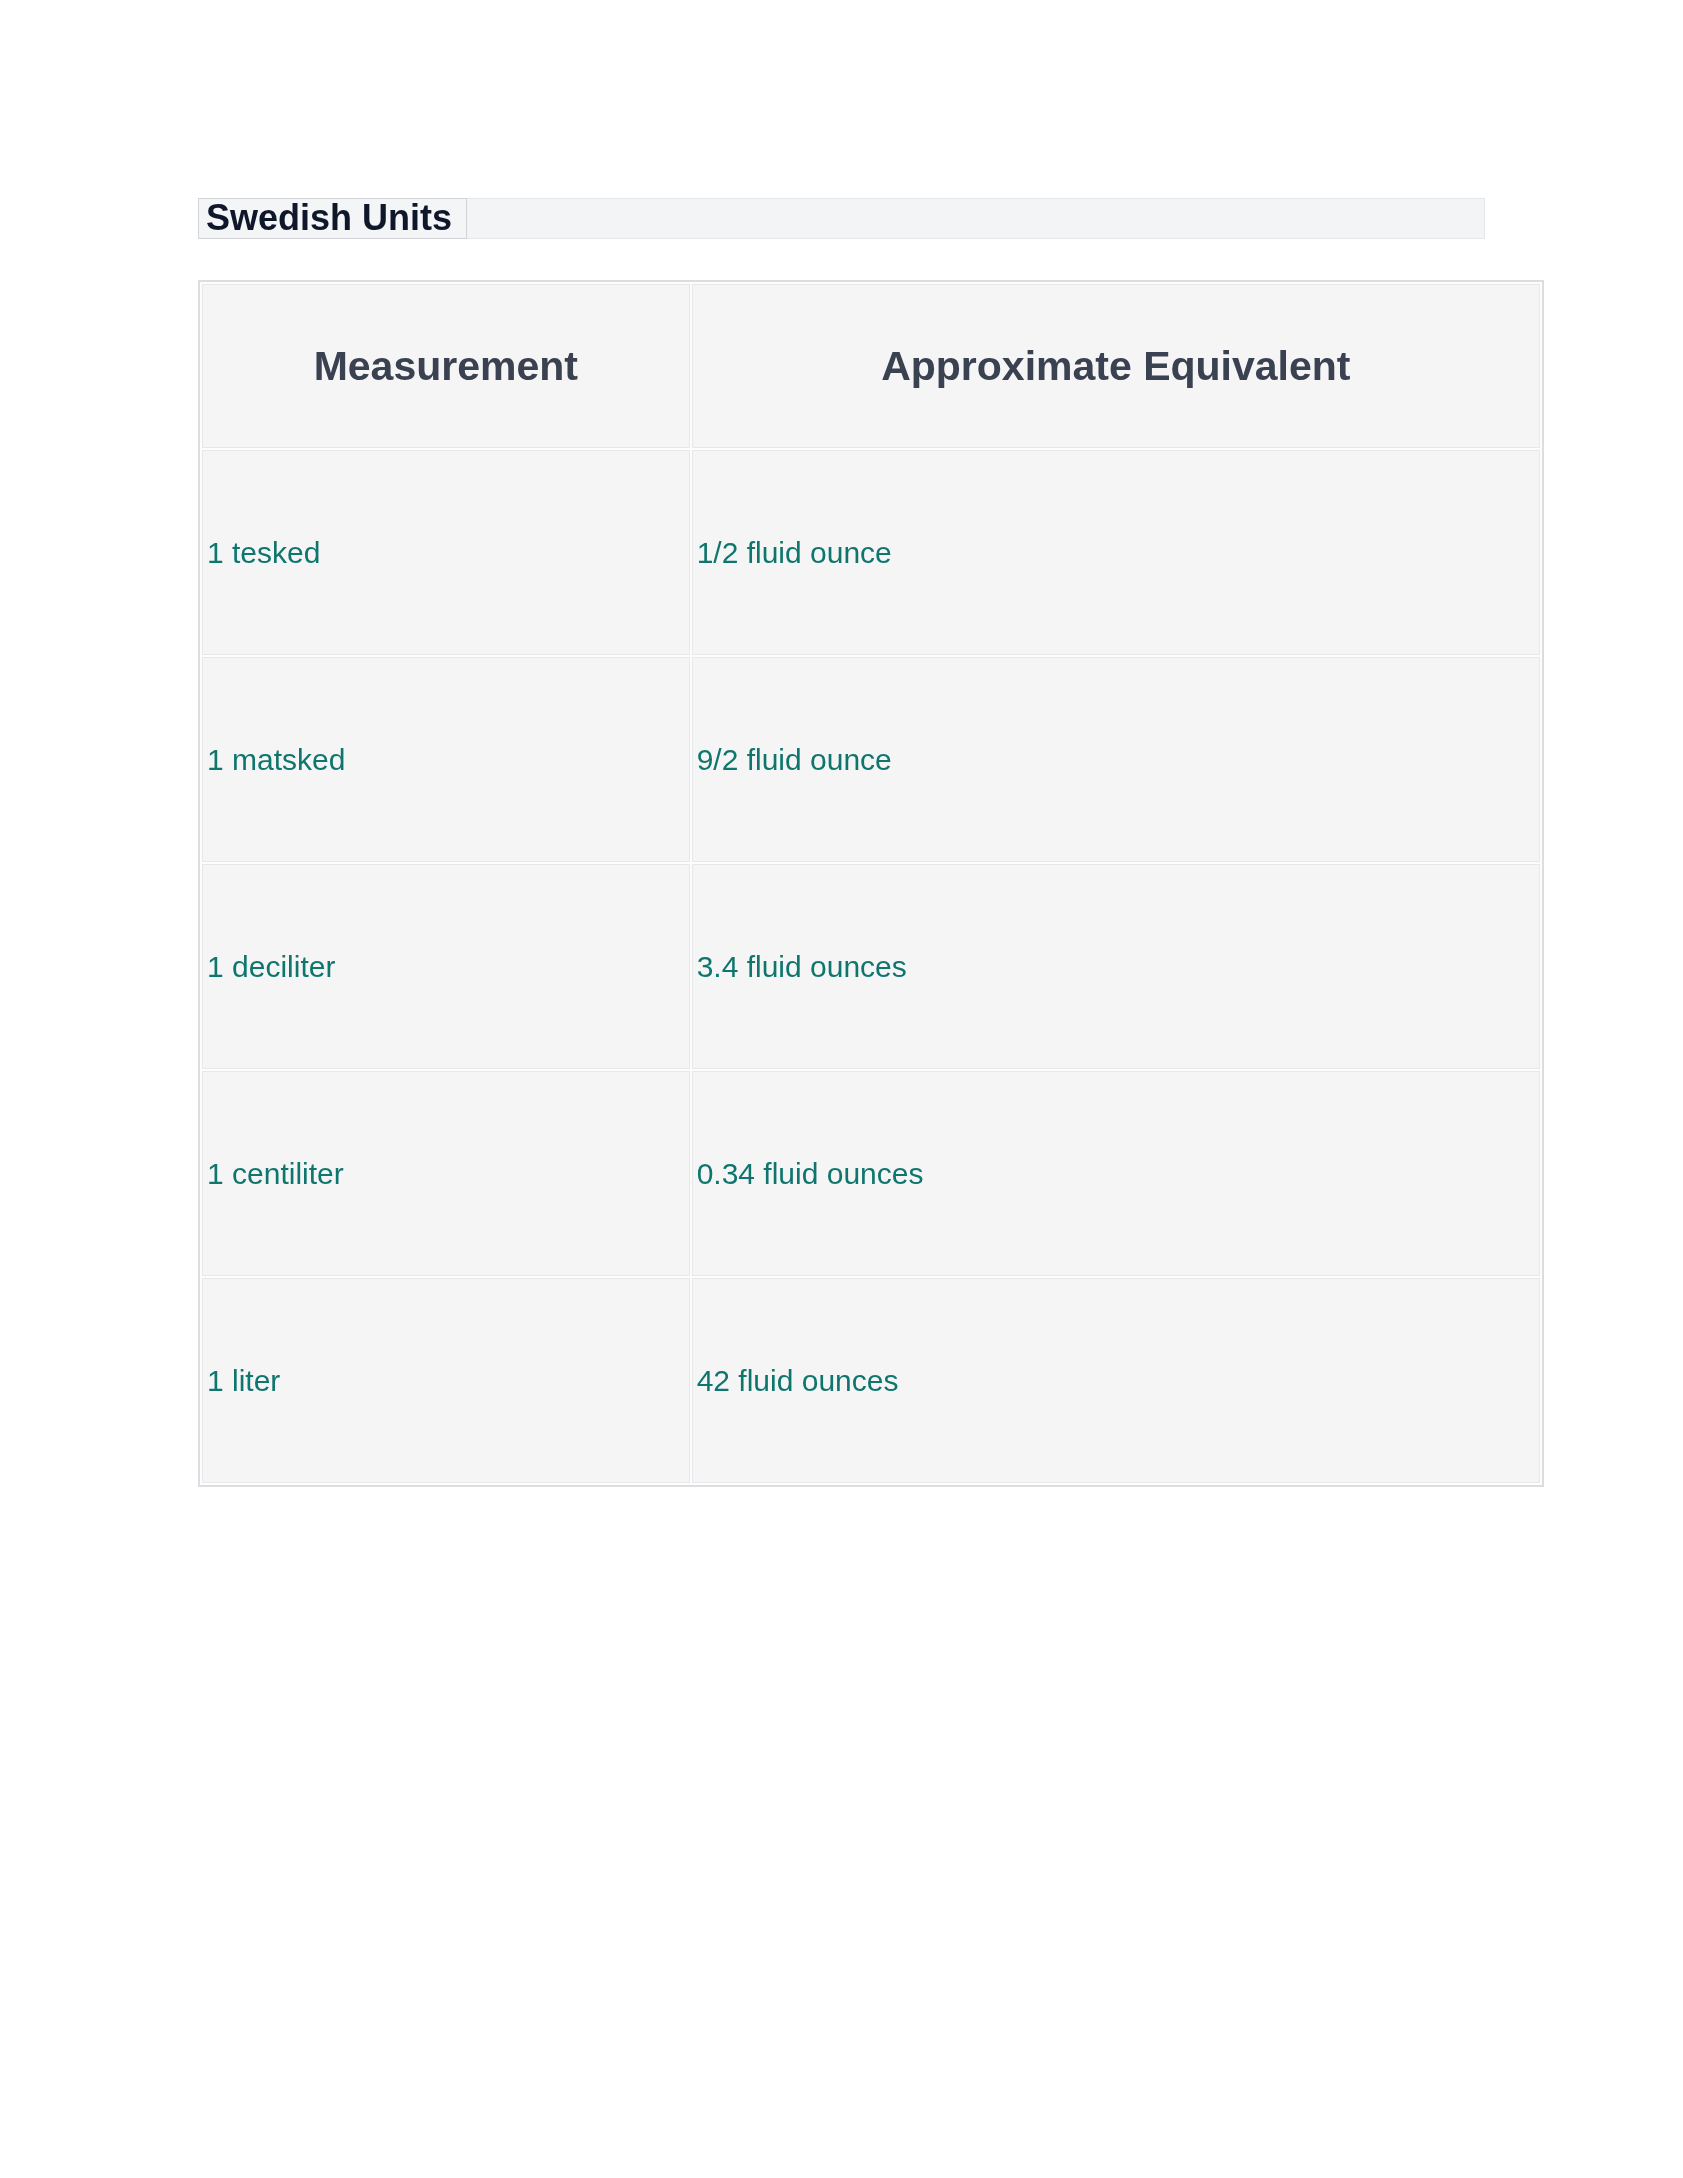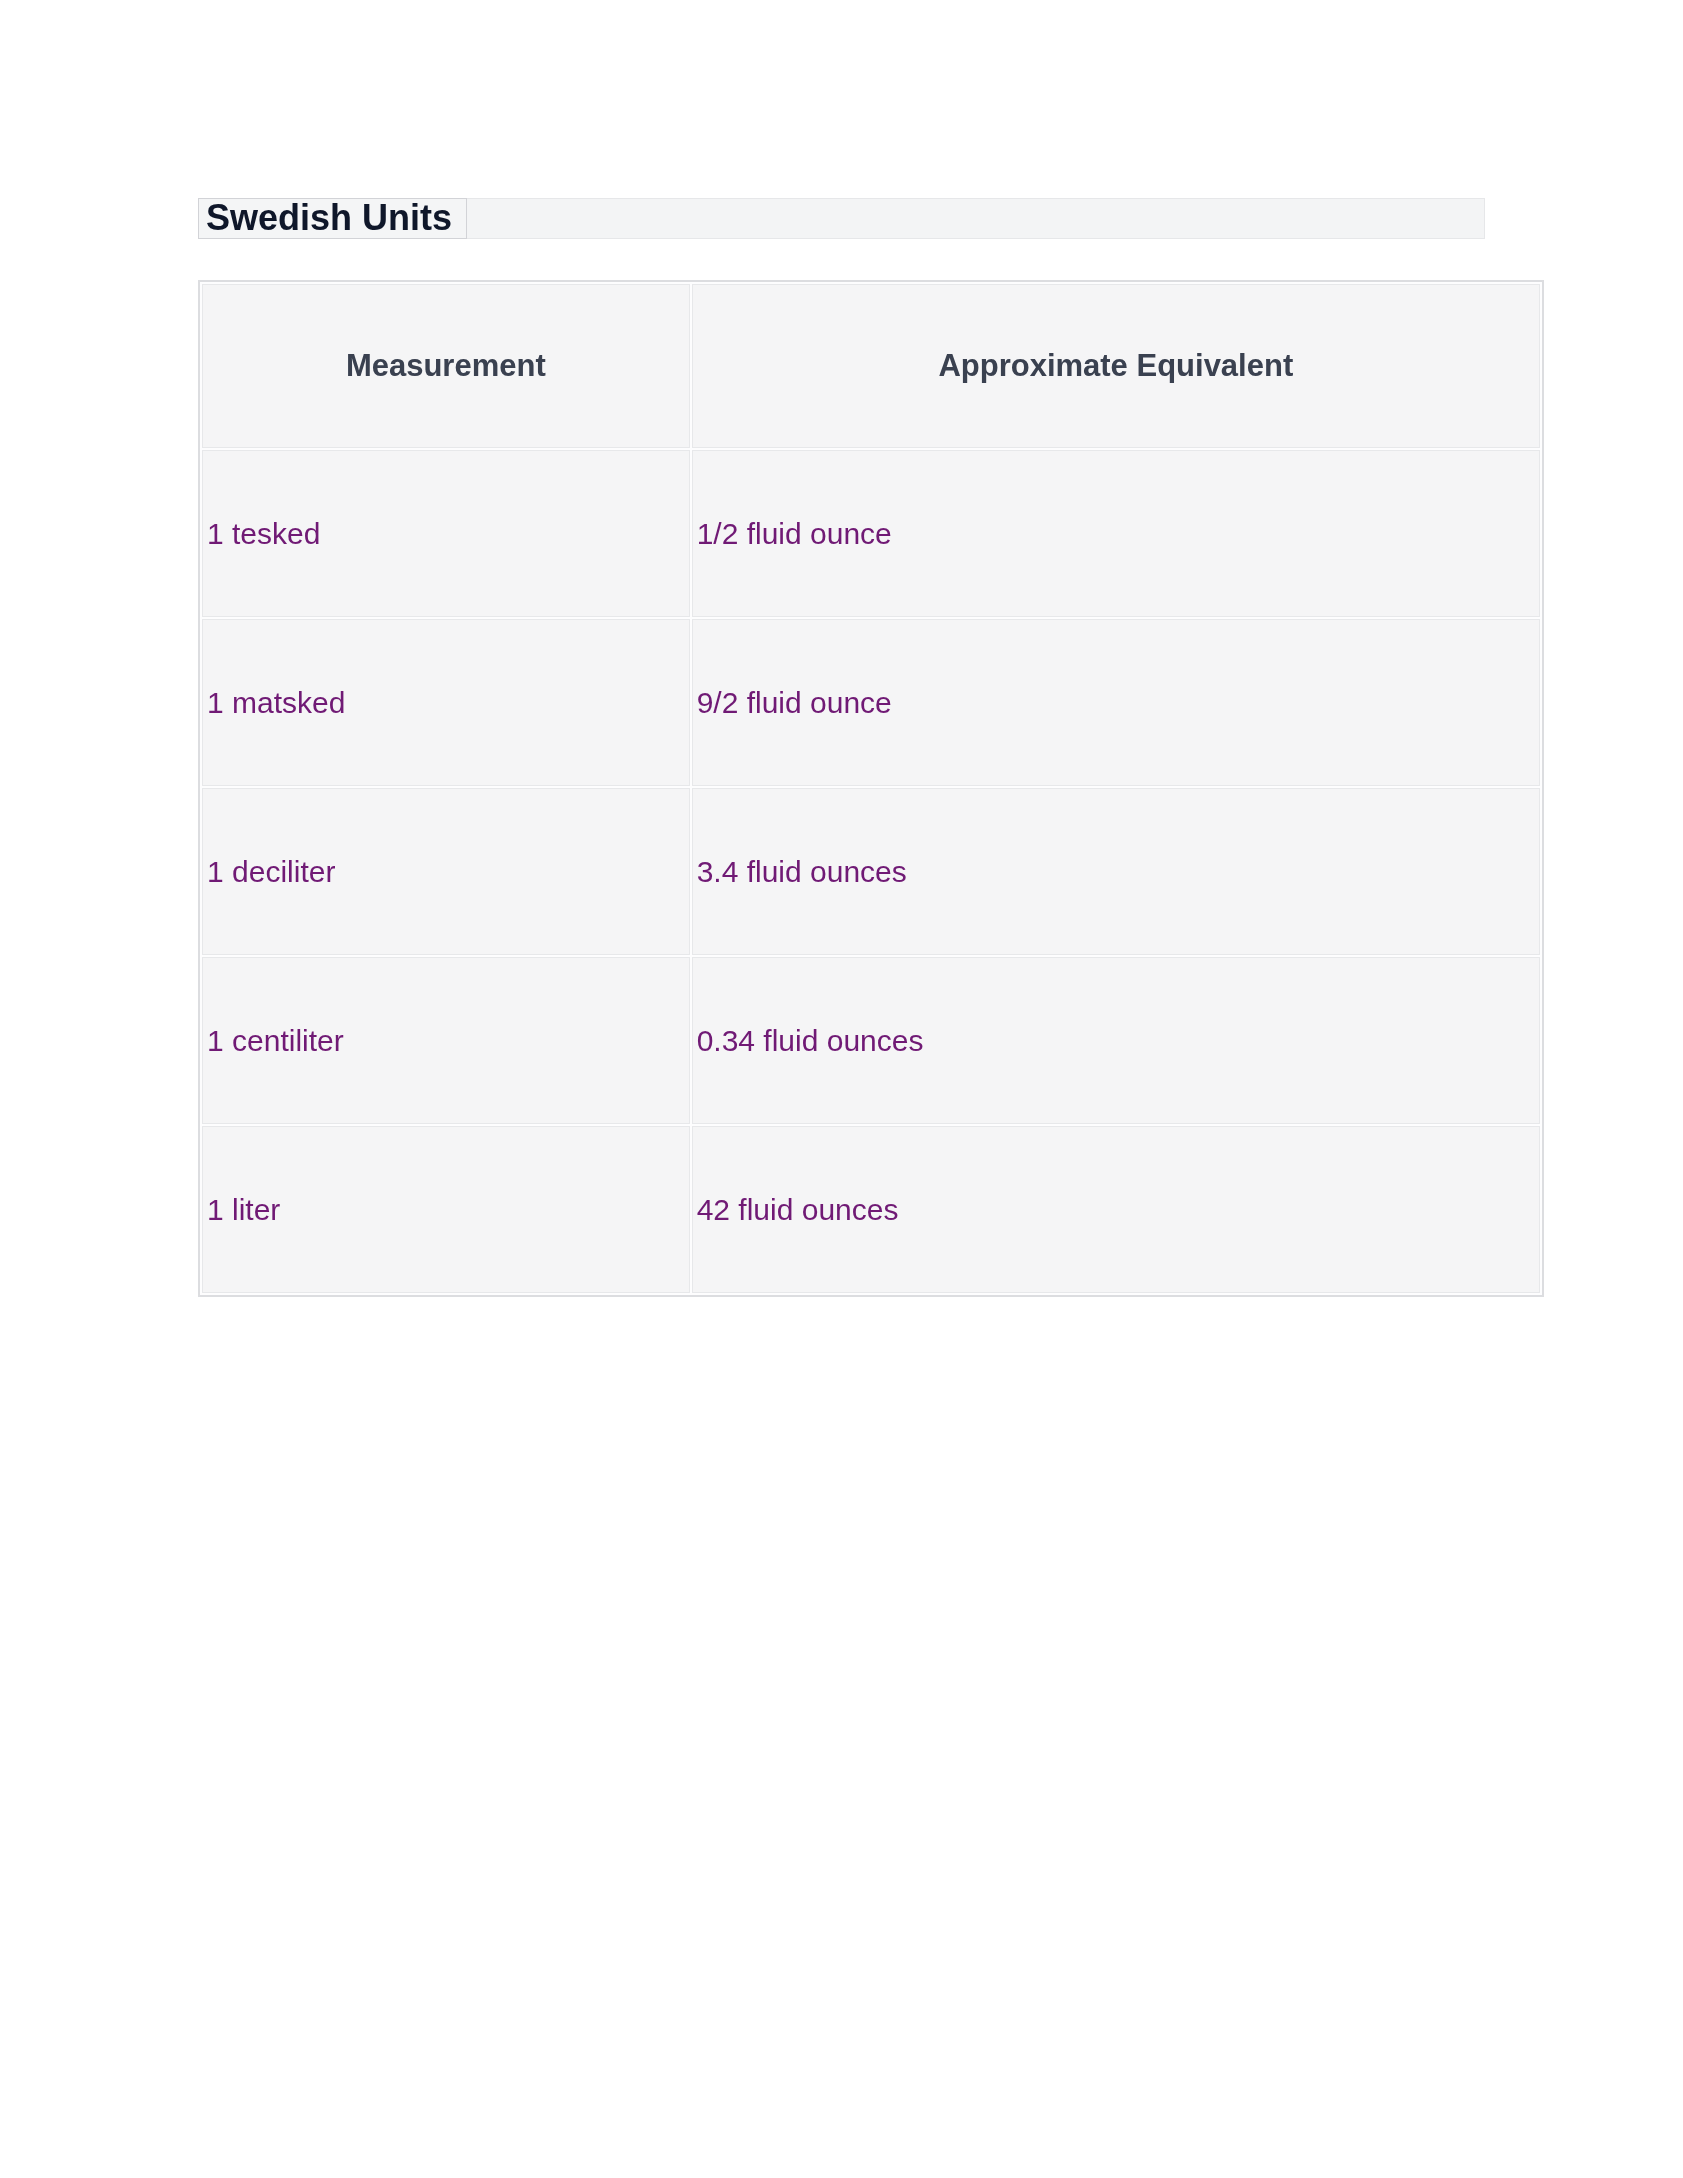--- a/index.html
+++ b/index.html
@@ -57,32 +57,32 @@
   .units-table th,
   .units-table td {
     background: #f5f5f6;
     border: 1px solid #e7e8ea;
     box-sizing: border-box;
     vertical-align: middle;
     overflow: hidden;
   }
   .units-table th {
     height: 164px;
-    font-size: 31px;
+    font-size: 41px;
     font-weight: 700;
     text-align: center;
     color: #3a4150;
   }
   .units-table td {
-    height: 167px;
+    height: 205px;
     font-size: 30px;
     font-weight: 400;
     text-align: left;
     padding-left: 4px;
-    color: #701a75;
+    color: #0f766e;
   }
 </style>
 </head>
 <body>
 
 <div class="title-bar">
   <h2 class="title-box">Swedish Units</h2>
 </div>
 
 <table class="units-table">

